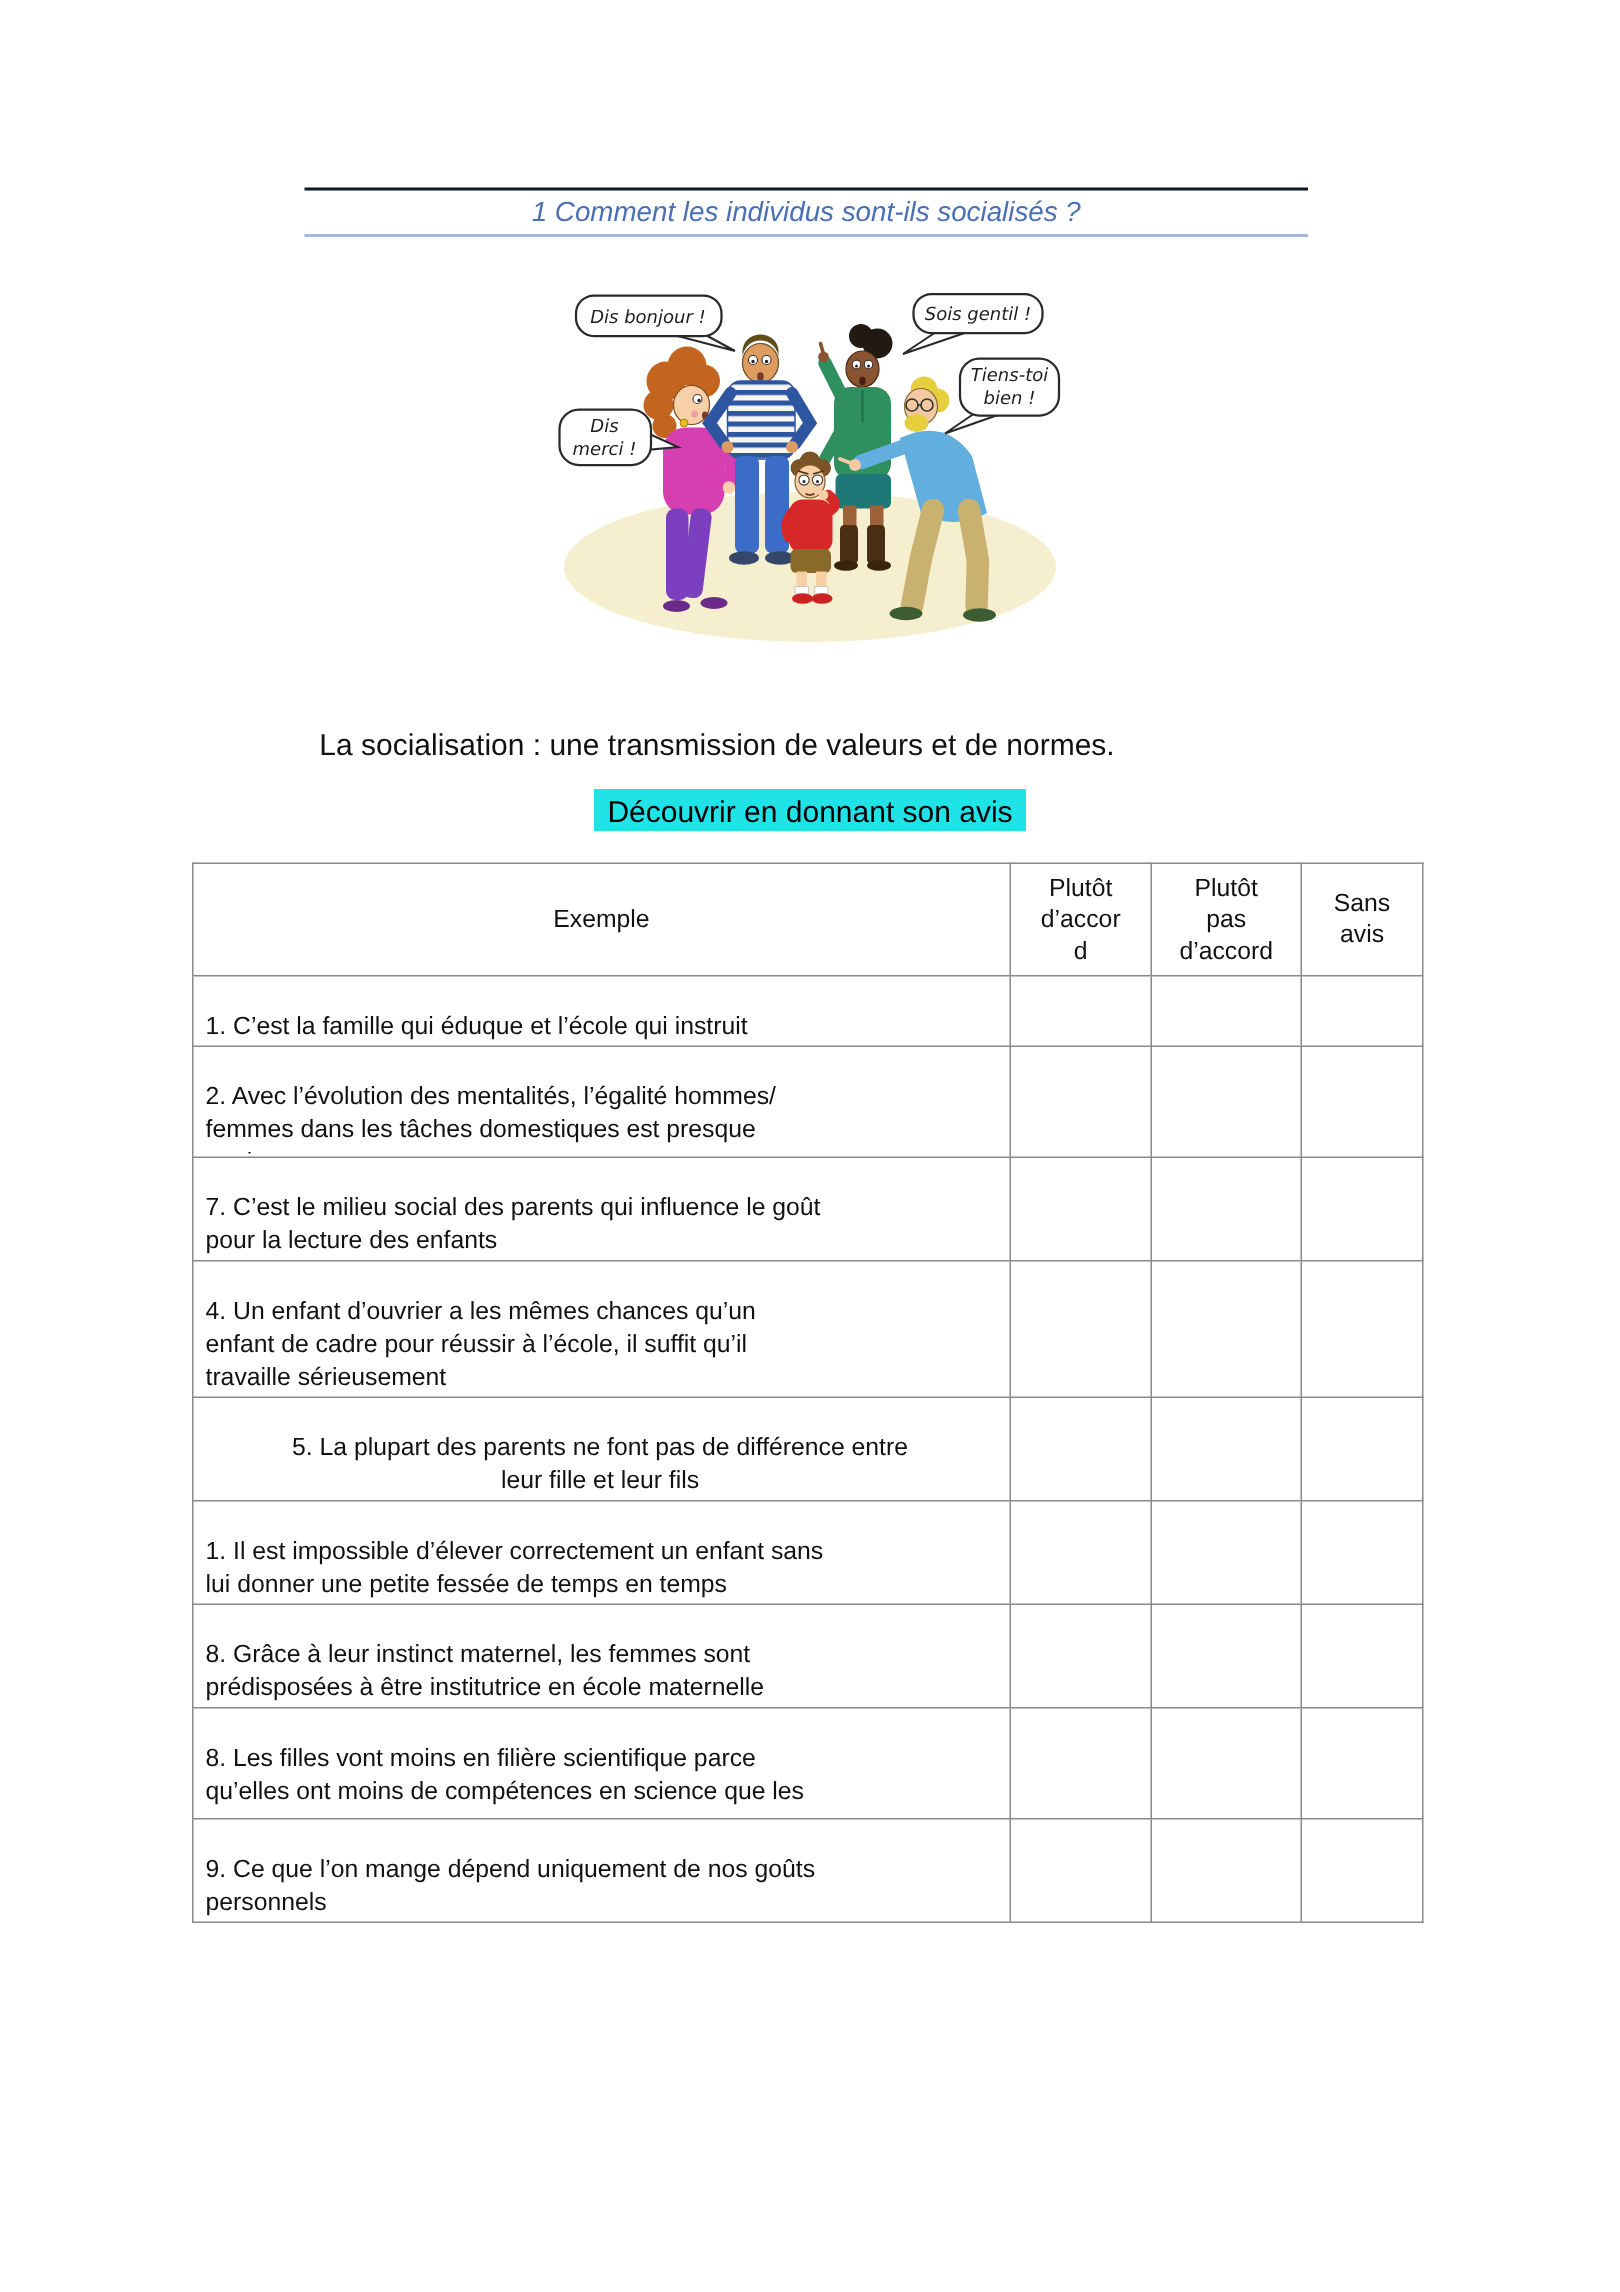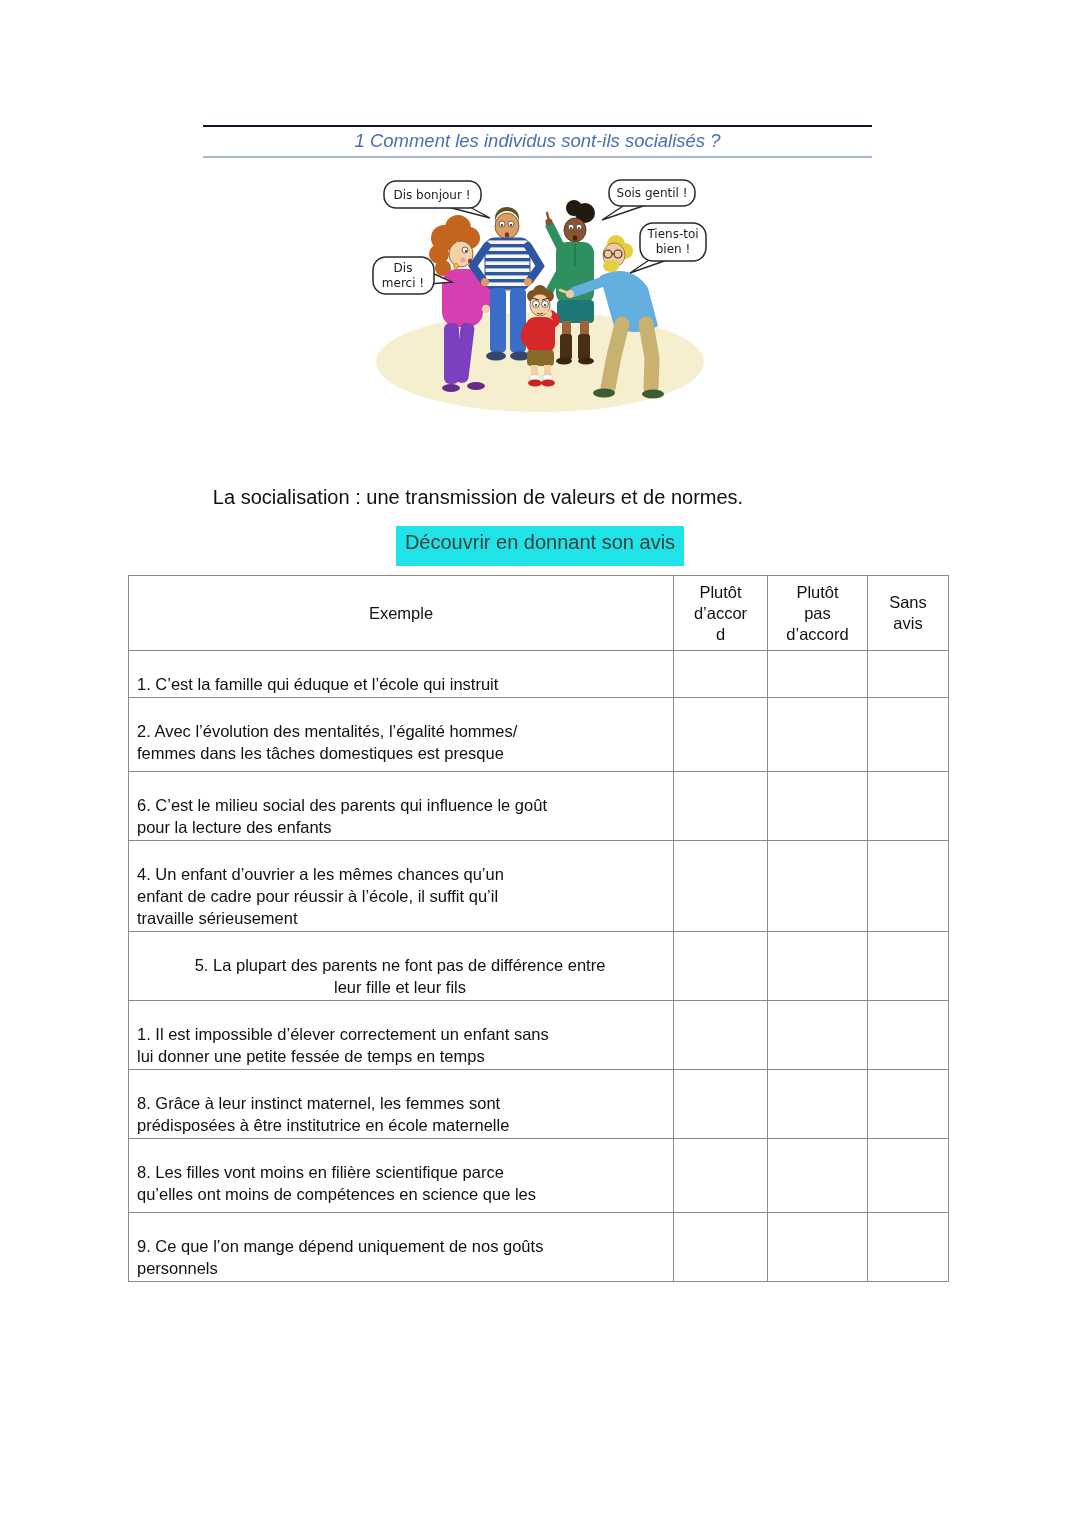--- a/index.html
+++ b/index.html
@@ -14,33 +14,33 @@
   .title-block{
     position:absolute;left:203px;top:125px;width:669px;
     border-top:2px solid #0f172a;border-bottom:2px solid #a3b8dc;
     padding:3px 0 4px 0;text-align:center;
   }
   .title-block .t{
     color:#4a6fb5;font-style:italic;font-size:18.5px;line-height:22px;
   }
 
   
-  .illustration{position:absolute;left:368px;top:174px;width:344px;height:240px;}
+  .illustration{position:absolute;left:368px;top:190px;width:344px;height:240px;font-style:italic;}
 
   
   .subtitle{
     position:absolute;left:0;top:485px;width:956px;text-align:center;
     font-size:20px;line-height:24px;color:#111;
   }
 
   
   .heading-wrap{position:absolute;left:0;top:526px;width:1080px;text-align:center;}
   .heading-wrap .hl{
-    display:inline-block;background:#20e3e8;color:#404040;
-    font-size:20px;line-height:24px;padding:4px 9px 12px 9px;
+    display:inline-block;background:#20e3e8;color:#000000;
+    font-size:20px;line-height:24px;padding:4px 9px 0 9px;
   }
 
   
   table.opinion{
     position:absolute;left:128px;top:575px;width:820px;
     border-collapse:collapse;table-layout:fixed;
   }
   table.opinion td,table.opinion th{
     border:1px solid #8a8a8a;font-weight:normal;
     font-size:16.5px;color:#111;overflow:hidden;
@@ -256,21 +256,21 @@
     </tr>
     <tr class="rh2">
       <td class="ex"><div class="clip2">2. Avec l’évolution des mentalités, l’égalité hommes/
 femmes dans les tâches domestiques est presque
 atteinte</div></td>
       <td></td>
       <td></td>
       <td></td>
     </tr>
     <tr class="rh3">
-      <td class="ex">6. C’est le milieu social des parents qui influence le goût
+      <td class="ex">7. C’est le milieu social des parents qui influence le goût
 pour la lecture des enfants</td>
       <td></td>
       <td></td>
       <td></td>
     </tr>
     <tr class="rh4">
       <td class="ex">4. Un enfant d’ouvrier a les mêmes chances qu’un
 enfant de cadre pour réussir à l’école, il suffit qu’il
 travaille sérieusement</td>
       <td></td>

